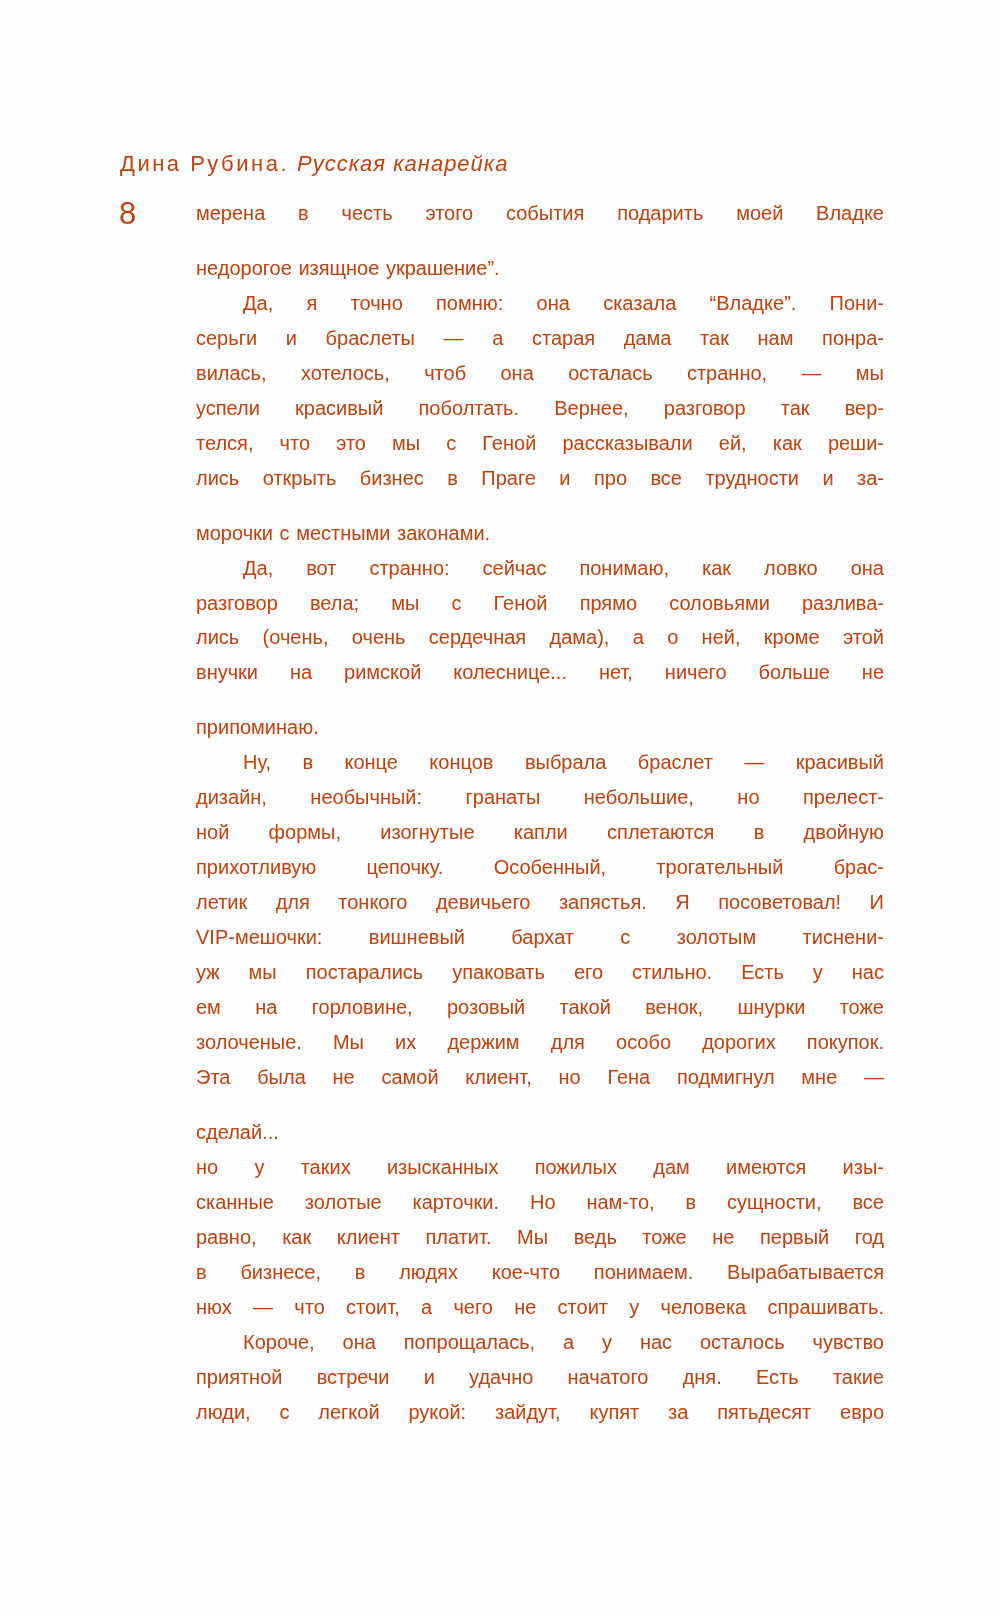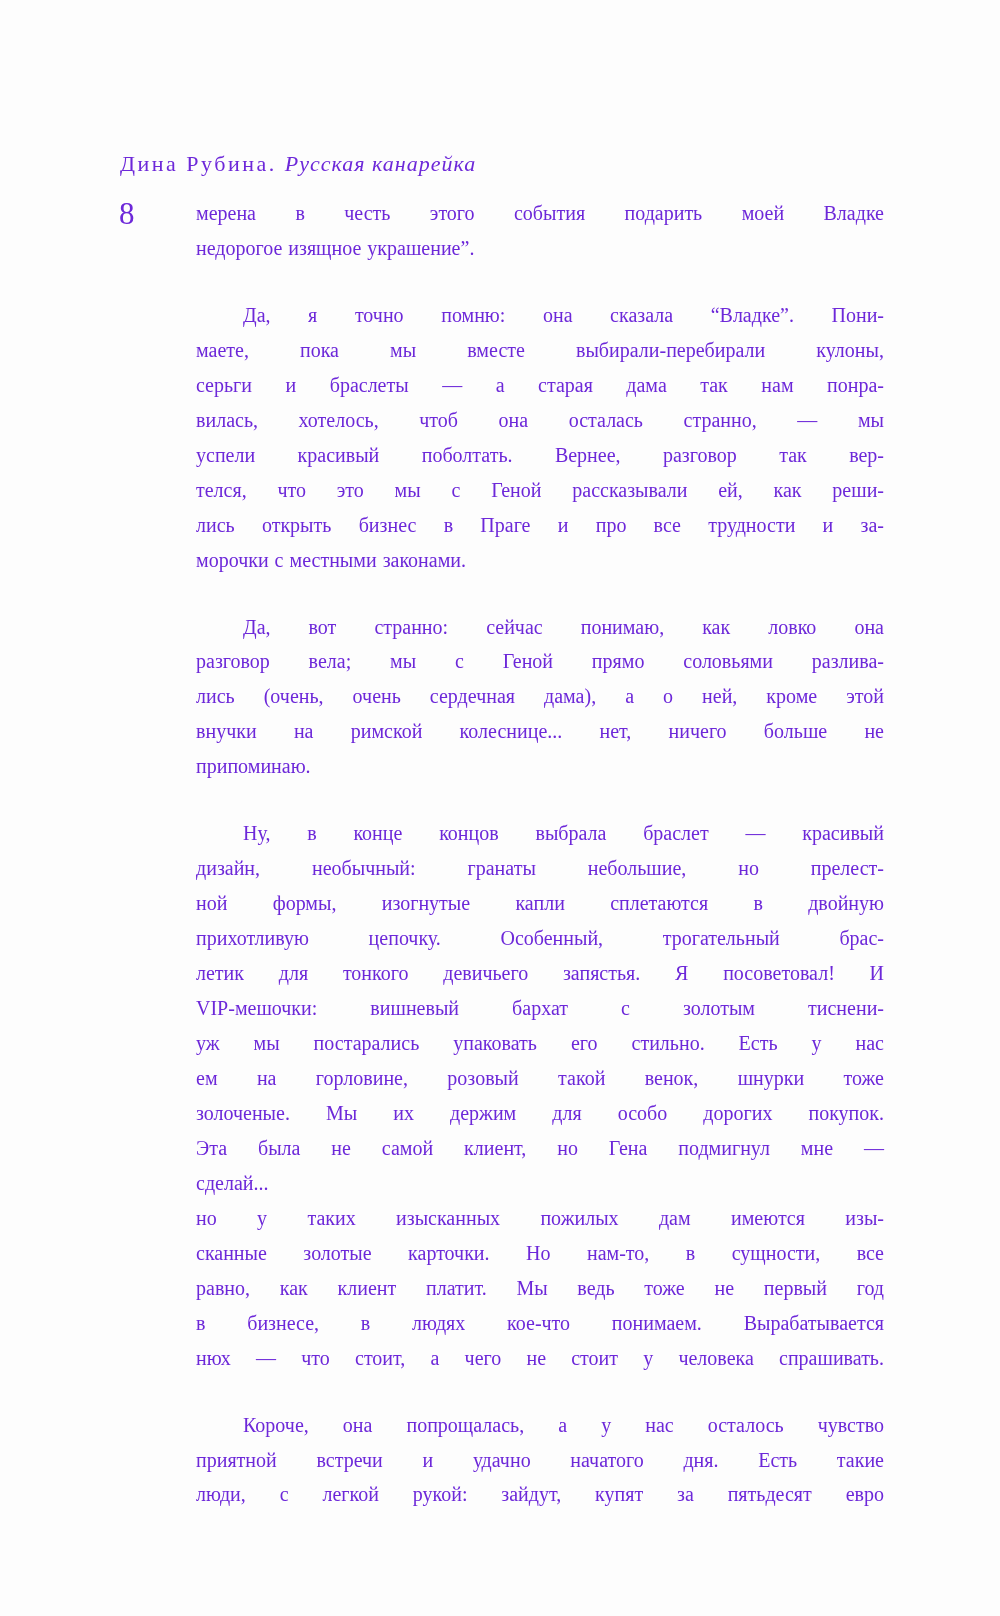--- a/index.html
+++ b/index.html
@@ -5,22 +5,22 @@
   html, body {
     margin: 0;
     padding: 0;
     background: #ffffff;
   }
   .page {
     position: relative;
     width: 1000px;
     height: 1616px;
     background: #fdfdfd;
-    font-family: Liberation Serif, serif;
-    color: #6d28d9;
+    font-family: Liberation Sans, sans-serif;
+    color: #c2410c;
     overflow: hidden;
   }
   .running-header {
     position: absolute;
     left: 120px;
     top: 151px;
     font-size: 22px;
     white-space: nowrap;
   }
   .running-header .author {
@@ -46,42 +46,41 @@
     font-size: 20px;
   }
   .line {
     line-height: 34.95px;
     text-align: justify;
     text-align-last: justify;
     word-spacing: 1px;
   }
   .line.indent {
     text-indent: 47px;
-    margin-top: 32px;
   }
   .line.lastline {
     text-align-last: left;
+    margin-top: 20px;
   }
 </style>
 </head>
 <body>
 
 <div class="page">
 
   <header class="running-header">
     <span class="author">Дина Рубина.</span><span class="book-title">Русская канарейка</span>
   </header>
 
   <div class="page-number">8</div>
 
   <main class="text-block" id="text-block">
       <div class="line">мерена в честь этого события подарить моей Владке</div>
       <div class="line lastline">недорогое изящное украшение”.</div>
       <div class="line indent">Да, я точно помню: она сказала “Владке”. Пони-</div>
-      <div class="line">маете, пока мы вместе выбирали-перебирали кулоны,</div>
       <div class="line">серьги и браслеты — а старая дама так нам понра-</div>
       <div class="line">вилась, хотелось, чтоб она осталась странно, — мы</div>
       <div class="line">успели красивый поболтать. Вернее, разговор так вер-</div>
       <div class="line">телся, что это мы с Геной рассказывали ей, как реши-</div>
       <div class="line">лись открыть бизнес в Праге и про все трудности и за-</div>
       <div class="line lastline">морочки с местными законами.</div>
       <div class="line indent">Да, вот странно: сейчас понимаю, как ловко она</div>
       <div class="line">разговор вела; мы с Геной прямо соловьями разлива-</div>
       <div class="line">лись (очень, очень сердечная дама), а о ней, кроме этой</div>
       <div class="line">внучки на римской колеснице... нет, ничего больше не</div>

